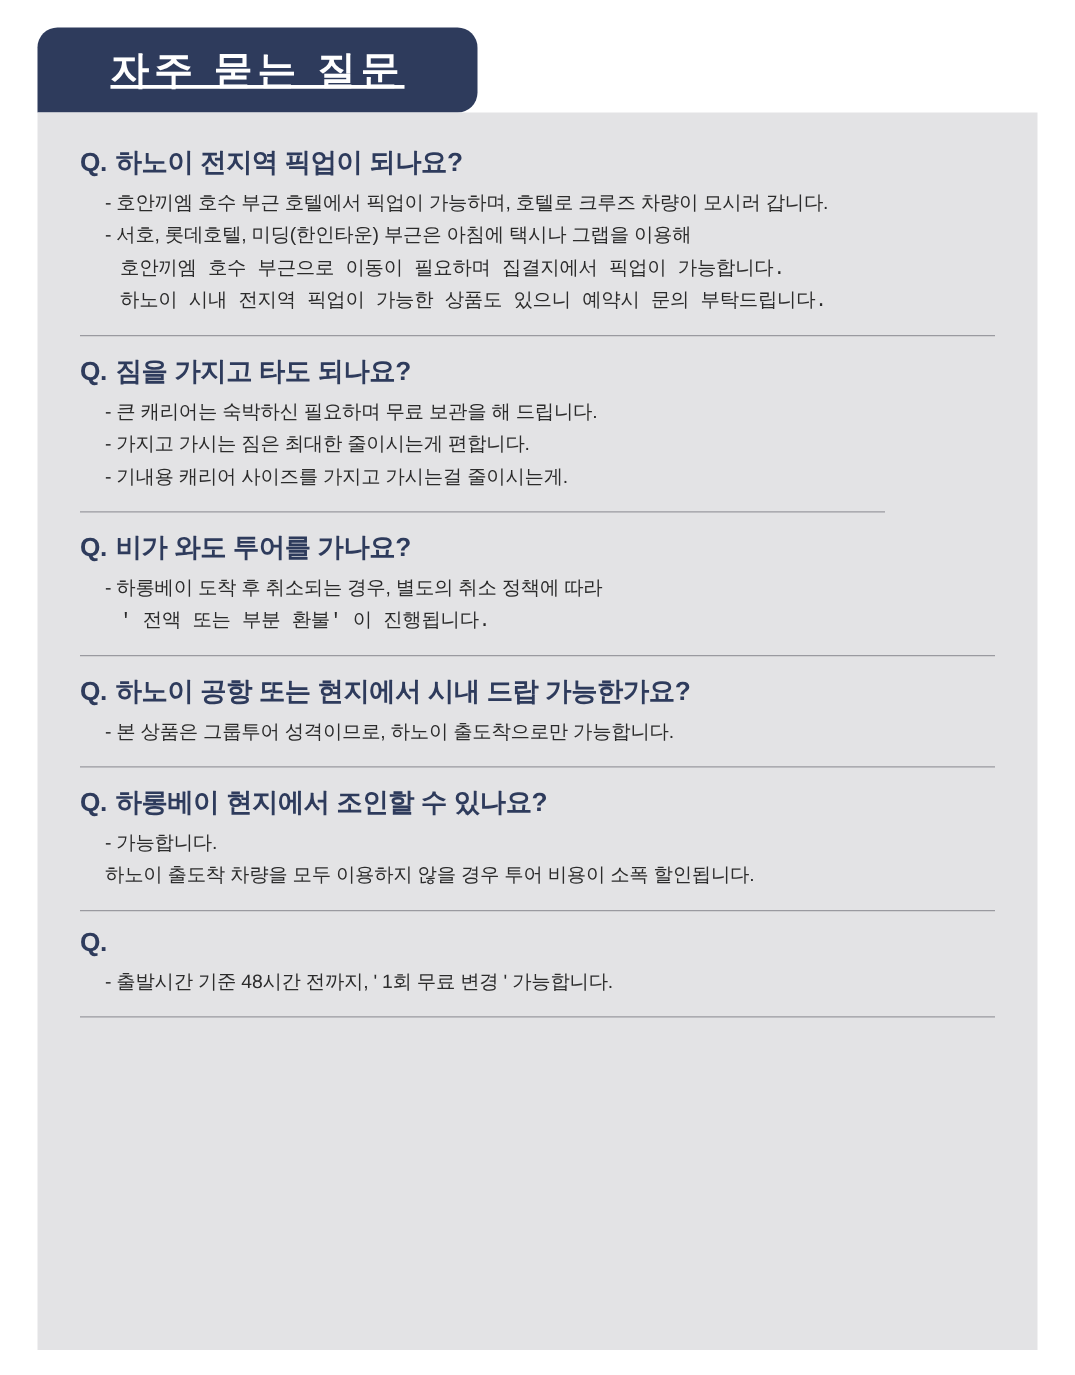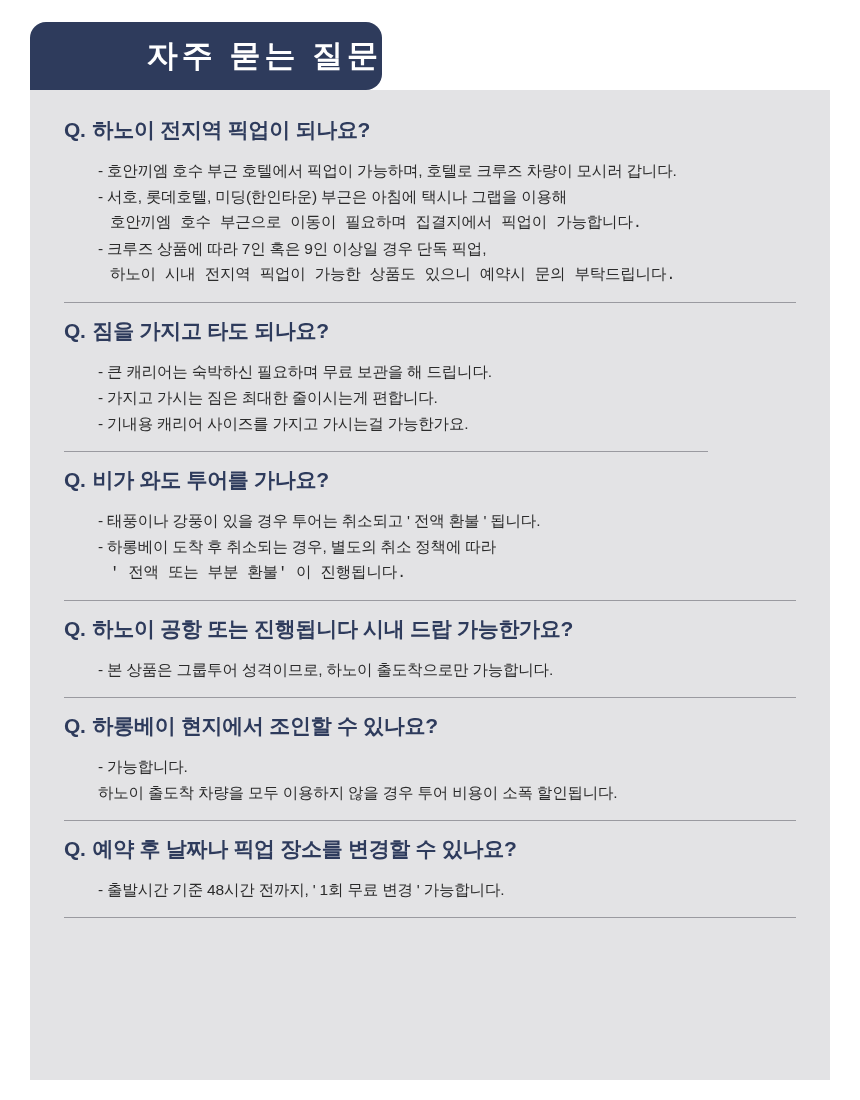--- a/index.html
+++ b/index.html
@@ -38,26 +38,27 @@
     background: #2e3b5c;
     border-radius: 16px 16px 16px 0;
   }
   .header-title {
     position: absolute;
     left: 0;
     top: 0;
     width: 352px;
     height: 68px;
     line-height: 68px;
-    text-align: right;
+    text-align: center;
     color: #ffffff;
     font-size: 31px;
     font-weight: bold;
     letter-spacing: 4px;
     font-family: "Liberation Sans", sans-serif;
+    text-decoration: underline;
   }
   
   .card {
     position: absolute;
     top: 90px;
     left: 30px;
     width: 800px;
     height: 990px;
     background: #e3e3e5;
     box-sizing: border-box;
@@ -76,21 +77,21 @@
     letter-spacing: -0.3px;
     margin: 0 0 6px 0;
   }
   .q-mark {
     color: #2e3b5c;
     font-weight: bold;
     font-size: 21px;
     margin-right: 7px;
   }
   .answers {
-    margin: 14px;
+    margin: 0;
     padding: 0 0 0 20px;
   }
   .a-line {
     color: #2b2b2b;
     font-size: 15.5px;
     line-height: 26px;
     letter-spacing: -0.2px;
     white-space: pre;
   }
   .a-line.indent {
@@ -121,74 +122,71 @@
     <div id="faq-list">
         <div class="qa">
           <div class="q-line">
             <span class="q-mark">Q.</span>
             <span>하노이 전지역 픽업이 되나요?</span>
           </div>
           <div class="answers">
             <div class="a-line">- 호안끼엠 호수 부근 호텔에서 픽업이 가능하며, 호텔로 크루즈 차량이 모시러 갑니다.</div>
             <div class="a-line">- 서호, 롯데호텔, 미딩(한인타운) 부근은 아침에 택시나 그랩을 이용해</div>
             <div class="a-line indent">호안끼엠 호수 부근으로 이동이 필요하며 집결지에서 픽업이 가능합니다.</div>
-            <div class="a-line">- 크루즈 상품에 따라 7인 혹은 9인 이상일 경우 단독 픽업,</div>
             <div class="a-line indent">하노이 시내 전지역 픽업이 가능한 상품도 있으니 예약시 문의 부탁드립니다.</div>
           </div>
           <hr class="divider">
         </div>
         <div class="qa">
           <div class="q-line">
             <span class="q-mark">Q.</span>
             <span>짐을 가지고 타도 되나요?</span>
           </div>
           <div class="answers">
             <div class="a-line">- 큰 캐리어는 숙박하신 필요하며 무료 보관을 해 드립니다.</div>
             <div class="a-line">- 가지고 가시는 짐은 최대한 줄이시는게 편합니다.</div>
-            <div class="a-line">- 기내용 캐리어 사이즈를 가지고 가시는걸 가능한가요.</div>
+            <div class="a-line">- 기내용 캐리어 사이즈를 가지고 가시는걸 줄이시는게.</div>
           </div>
           <hr class="divider short">
         </div>
         <div class="qa">
           <div class="q-line">
             <span class="q-mark">Q.</span>
             <span>비가 와도 투어를 가나요?</span>
           </div>
           <div class="answers">
-            <div class="a-line">- 태풍이나 강풍이 있을 경우 투어는 취소되고 ' 전액 환불 ' 됩니다.</div>
             <div class="a-line">- 하롱베이 도착 후 취소되는 경우, 별도의 취소 정책에 따라</div>
             <div class="a-line indent">' 전액 또는 부분 환불' 이 진행됩니다.</div>
           </div>
           <hr class="divider">
         </div>
         <div class="qa">
           <div class="q-line">
             <span class="q-mark">Q.</span>
-            <span>하노이 공항 또는 진행됩니다 시내 드랍 가능한가요?</span>
+            <span>하노이 공항 또는 현지에서 시내 드랍 가능한가요?</span>
           </div>
           <div class="answers">
             <div class="a-line">- 본 상품은 그룹투어 성격이므로, 하노이 출도착으로만 가능합니다.</div>
           </div>
           <hr class="divider">
         </div>
         <div class="qa">
           <div class="q-line">
             <span class="q-mark">Q.</span>
             <span>하롱베이 현지에서 조인할 수 있나요?</span>
           </div>
           <div class="answers">
             <div class="a-line">- 가능합니다.</div>
             <div class="a-line">하노이 출도착 차량을 모두 이용하지 않을 경우 투어 비용이 소폭 할인됩니다.</div>
           </div>
           <hr class="divider">
         </div>
         <div class="qa">
           <div class="q-line">
             <span class="q-mark">Q.</span>
-            <span>예약 후 날짜나 픽업 장소를 변경할 수 있나요?</span>
           </div>
           <div class="answers">
             <div class="a-line">- 출발시간 기준 48시간 전까지, ' 1회 무료 변경 ' 가능합니다.</div>
           </div>
           <hr class="divider">
         </div>
       </div>
   </div>
 
 </div>

